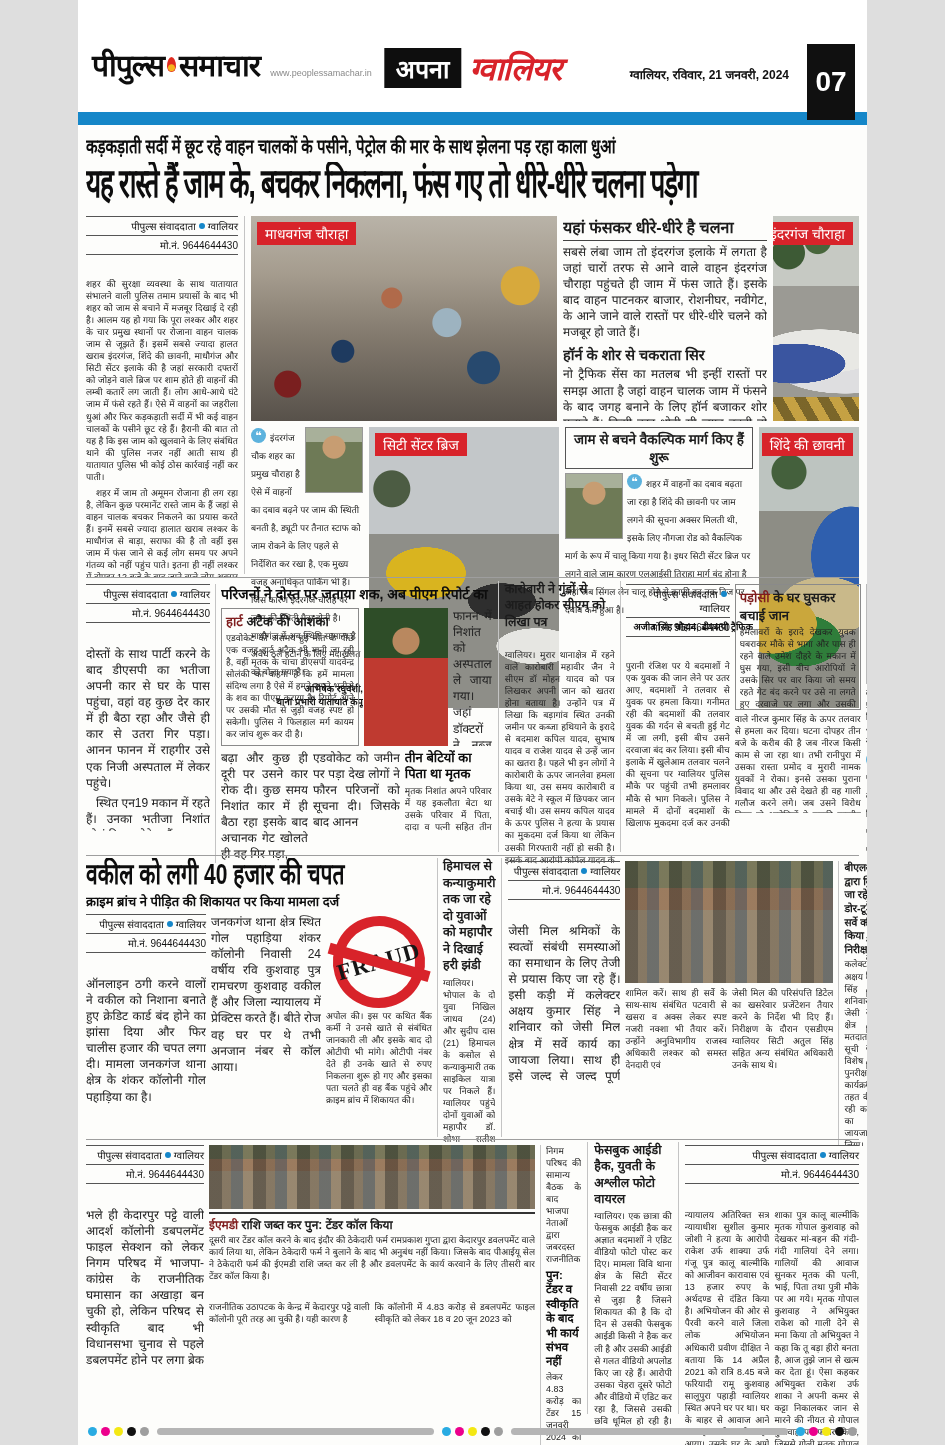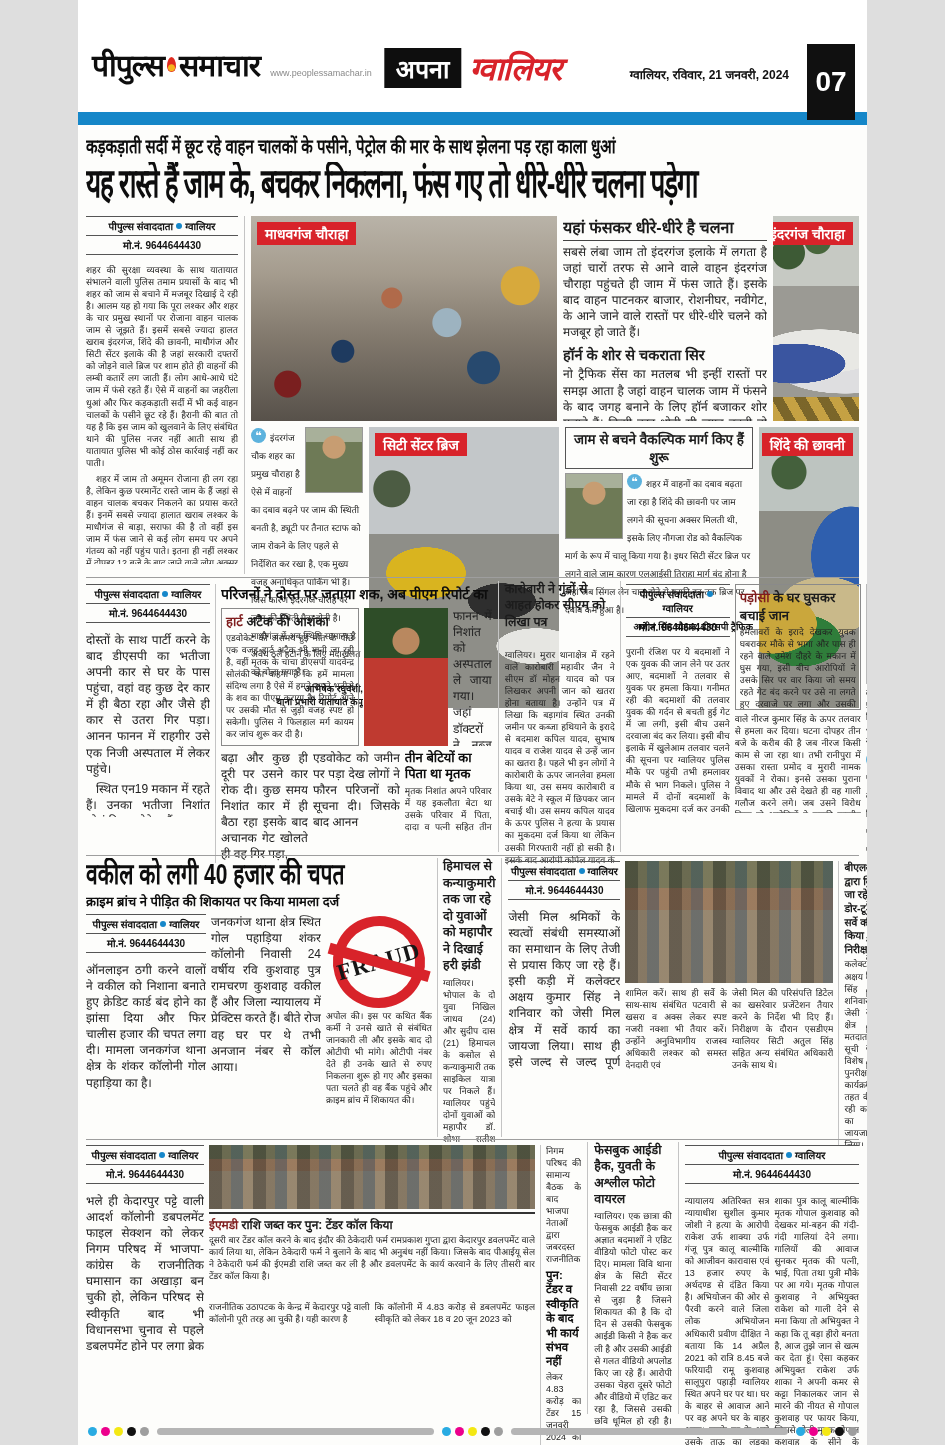--- a/index.html
+++ b/index.html
@@ -14,31 +14,31 @@
   .logo-web{font-size:9px;color:#8a8a8a;margin-left:10px}
   .edition{position:absolute;left:50%;transform:translateX(-50%);top:46px;display:flex;gap:8px;align-items:center;white-space:nowrap}
   .ed-black{background:#0e0e0e;color:#fff;font-weight:bold;font-size:25px;padding:3px 12px}
   .ed-red{color:#d8232a;font-weight:bold;font-size:32px;font-style:italic;letter-spacing:-1px}
   .dateline{position:absolute;right:78px;top:66px;font-size:12px;font-weight:bold;color:#111}
   .pageno{position:absolute;right:12px;top:44px;width:48px;height:76px;background:#101010;color:#fff;
         font-size:28px;font-weight:bold;display:flex;align-items:center;justify-content:center;z-index:3}
   .bluebar{position:absolute;left:0;right:0;top:112px;height:13px;background:#1687c9}
   
   .sep{position:absolute;left:8px;right:8px;height:1px;background:#9e9e9e}
-  .byline{font-size:10px;font-weight:bold;text-align:center;margin-bottom:9px;color:#111}
+  .byline{font-size:10px;font-weight:normal;text-align:right;margin-bottom:23px;color:#111}
   .byl1{border-top:1px solid #555;border-bottom:1px solid #555;padding:2px 0}
   .byl2{border-bottom:1px solid #555;padding:2px 0}
   .byl-dot{display:inline-block;width:6px;height:6px;border-radius:50%;background:#1687c9;margin:0 3px;vertical-align:1px}
   .bt{font-size:12px;line-height:1.34;text-align:justify;overflow:hidden;color:#222}
   .bt p{margin:0 0 4px;text-indent:10px}
   .bt p:first-child{text-indent:0}
   .hlblock{overflow:hidden;white-space:nowrap}
   .cond{display:inline-block;white-space:nowrap;font-weight:bold;transform-origin:0 55%;color:#0d0d0d}
   .photo{position:relative;overflow:hidden;background:#cfcfc8}
-  .plabel{position:absolute;top:6px;left:6px;background:#d8232a;color:#fff;font-weight:bold;font-size:14px;
+  .plabel{position:absolute;top:6px;left:6px;background:#d8232a;color:#fff;font-weight:normal;font-size:14px;
           padding:2px 8px;z-index:2;white-space:nowrap}
   .plabel.right{left:auto;right:6px}
   .subhead{font-weight:bold;color:#0d0d0d}
   .infobox{border:1px solid #8a8a8a;padding:3px 4px;overflow:hidden}
   .bx-t{font-size:13px;font-weight:bold;margin-bottom:2px}
   .red{color:#7f1d1d}
   .qico{float:left;width:15px;height:15px;border-radius:50%;background:#5cb2dd;color:#fff;font-size:11px;
         line-height:15px;text-align:center;margin:1px 4px 0 0;font-weight:bold}
   .attrib{font-weight:bold;text-align:right;font-size:9.5px;margin-top:3px;color:#111}
   .headshot{float:right;width:56px;height:64px;border:1px solid #999;margin:0 0 3px 4px;

